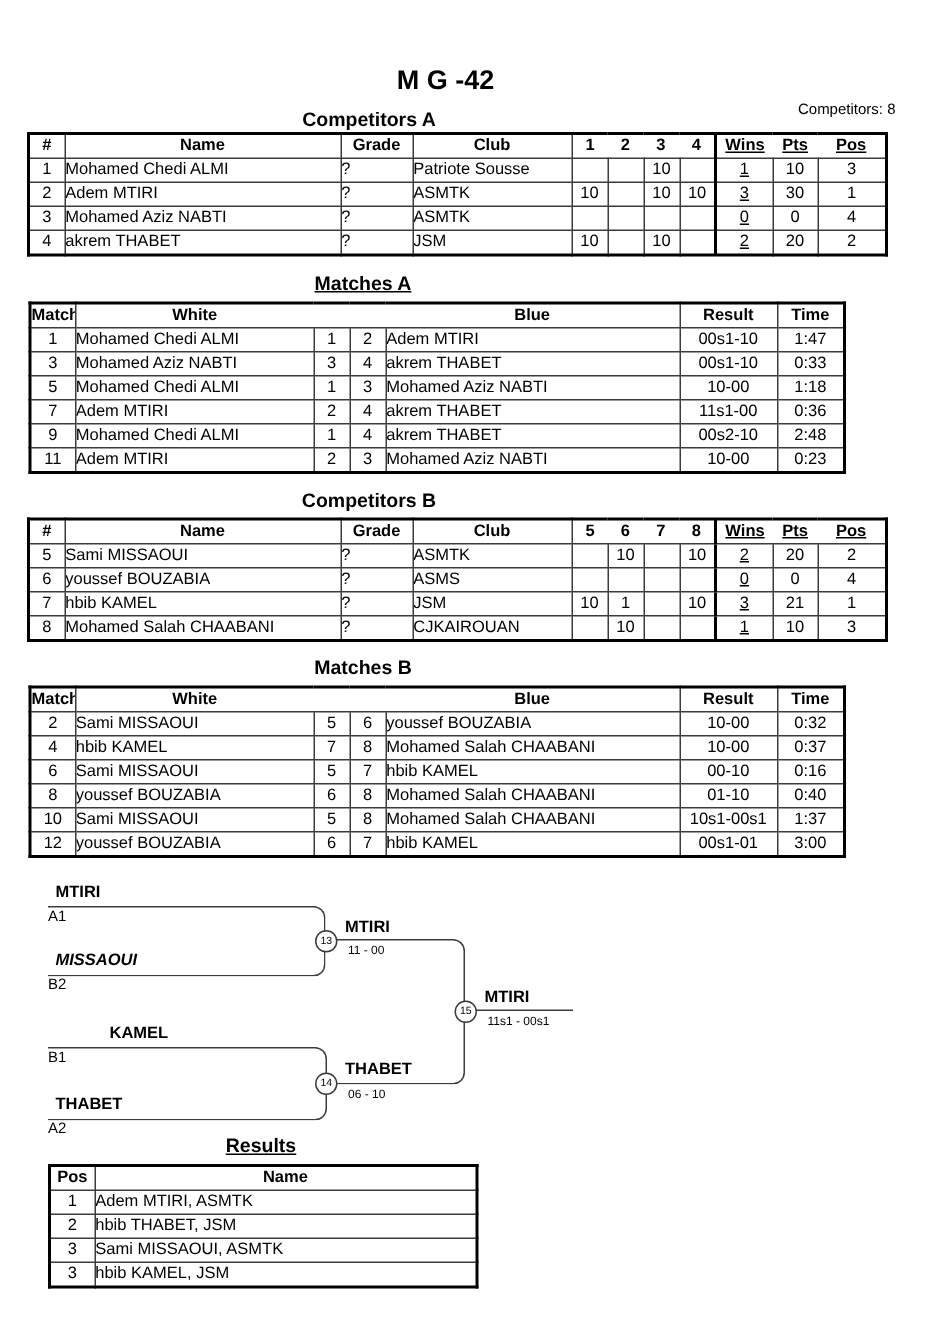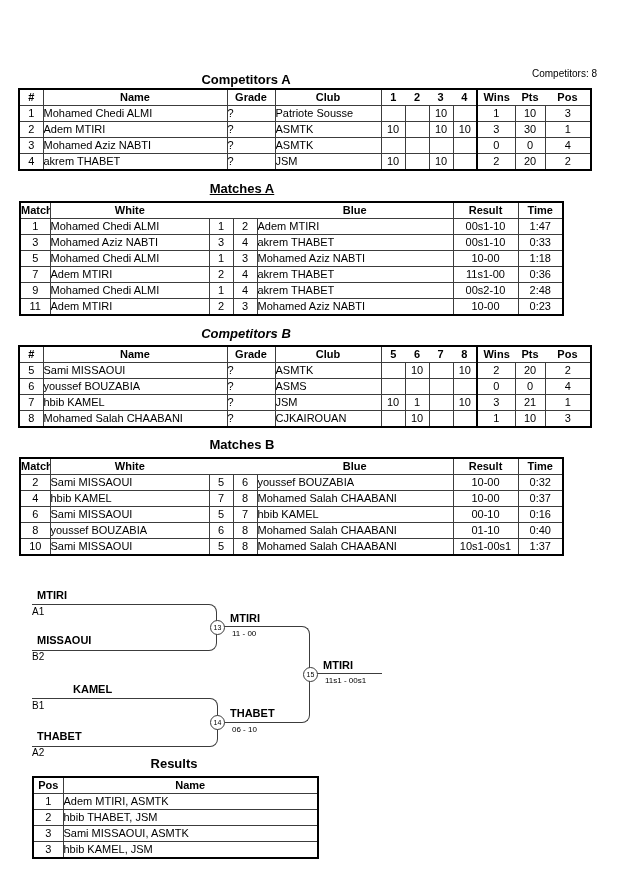--- a/index.html
+++ b/index.html
@@ -15,21 +15,21 @@
     position:absolute; border-collapse:collapse; table-layout:fixed;
     border:2px solid #000; background:#fff;
   }
   .tbl th, .tbl td {
     border:1px solid #3c3c3c; font-size:11px; height:15px; line-height:15px;
     padding:0; overflow:hidden; white-space:nowrap; vertical-align:middle;
   }
   .tbl th { font-weight:bold; text-align:center; }
   .c { text-align:center; }
   .l { text-align:left; padding-left:5px; }
-  .thick-left { border-left:2px solid #000 !important; }
+  .thick-left { border-left:2px solid #000 !important;text-decoration:underline; }
   .gflex { display:flex; align-items:center; height:15px; font-weight:bold; }
   .gflex span { display:block; text-align:center; }
   .gflex .fx { flex:1; }
 
   
   .bk-box { position:absolute; }
   .bk-pair {
     border-top:1px solid #3c3c3c; border-right:1px solid #3c3c3c; border-bottom:1px solid #3c3c3c;
     border-radius:0 8px 8px 0;
   }
@@ -42,20 +42,21 @@
   .bk-node {
     position:absolute; width:13px; height:13px; border:1px solid #3c3c3c; border-radius:50%;
     background:#fff; font-size:7px; line-height:13px; text-align:center; font-weight:normal; z-index:5;
   }
 </style>
 </head>
 <body>
 
 <div id="page">
 
+  <div class="title" style="left:197px;top:43px;width:200px;">M G -42</div>
   <div class="h" style="left:146px;top:72px;width:200px;">Competitors A</div>
   <div class="meta" style="left:497px;top:68px;width:100px;">Competitors: 8</div>
 
   <table class="tbl" style="left:18px;top:88px;width:572px;">
     <colgroup>
       <col style="width:24px">
         <col style="width:184px">
         <col style="width:48px">
         <col style="width:106px">
       <col style="width:24px">
@@ -234,21 +235,21 @@
           <td class="c">2</td>
           <td class="c">3</td>
           <td class="l">Mohamed Aziz NABTI</td>
           <td class="c">10-00</td>
           <td class="c">0:23</td>
         </tr>
 
     </tbody>
   </table>
 
-  <div class="h" style="left:146px;top:326px;width:200px;font-style:italic;">Competitors B</div>
+  <div class="h" style="left:146px;top:326px;width:200px;">Competitors B</div>
 
   <table class="tbl" style="left:18px;top:345px;width:572px;">
     <colgroup>
       <col style="width:24px">
         <col style="width:184px">
         <col style="width:48px">
         <col style="width:106px">
       <col style="width:24px">
         <col style="width:24px">
         <col style="width:24px">
@@ -412,27 +413,36 @@
         <tr>
           <td class="c">10</td>
           <td class="l">Sami MISSAOUI</td>
           <td class="c">5</td>
           <td class="c">8</td>
           <td class="l">Mohamed Salah CHAABANI</td>
           <td class="c">10s1-00s1</td>
           <td class="c">1:37</td>
         </tr>
 
+        <tr>
+          <td class="c">12</td>
+          <td class="l">youssef BOUZABIA</td>
+          <td class="c">6</td>
+          <td class="c">7</td>
+          <td class="l">hbib KAMEL</td>
+          <td class="c">00s1-01</td>
+          <td class="c">3:00</td>
+        </tr>
 
     </tbody>
   </table>
 
   <div>
     <div class="bk-name" style="left:37px;top:589px;">MTIRI</div>
-    <div class="bk-name" style="left:37px;top:634px;">MISSAOUI</div>
+    <div class="bk-name" style="left:37px;top:634px;font-style:italic;">MISSAOUI</div>
     <div class="bk-name" style="left:37px;top:683px;margin-left:36px;">KAMEL</div>
     <div class="bk-name" style="left:37px;top:730px;">THABET</div>
     <div class="bk-tag" style="left:32px;top:606px;">A1</div>
     <div class="bk-tag" style="left:32px;top:651px;">B2</div>
     <div class="bk-tag" style="left:32px;top:700px;text-align:right;">B1</div>
     <div class="bk-tag" style="left:32px;top:747px;">A2</div>
 
     <div class="bk-box bk-pair" style="left:32px;top:604px;width:184px;height:45px;"></div>
     <div class="bk-box bk-pair" style="left:32px;top:698px;width:185px;height:47px;"></div>
     <div class="bk-box bk-up" style="left:216px;top:626px;width:93px;height:48px;"></div>
@@ -444,21 +454,21 @@
     <div class="bk-node" style="left:303px;top:667px;">15</div>
 
     <div class="bk-name" style="left:230px;top:612px;">MTIRI</div>
     <div class="bk-score" style="left:232px;top:629px;">11 - 00</div>
     <div class="bk-name" style="left:230px;top:707px;">THABET</div>
     <div class="bk-score" style="left:232px;top:725px;">06 - 10</div>
     <div class="bk-name" style="left:323px;top:659px;">MTIRI</div>
     <div class="bk-score" style="left:325px;top:676px;">11s1 - 00s1</div>
   </div>
 
-  <div class="h" style="left:74px;top:756px;width:200px;">Results</div>
+  <div class="h" style="left:74px;top:756px;width:200px;text-decoration:underline;">Results</div>
 
   <table class="tbl" style="left:32px;top:776px;width:285px;">
     <colgroup>
         <col style="width:30px">
         <col style="width:255px">
       </colgroup>
     <thead>
       <tr>
         <th>Pos</th>
         <th>Name</th>

